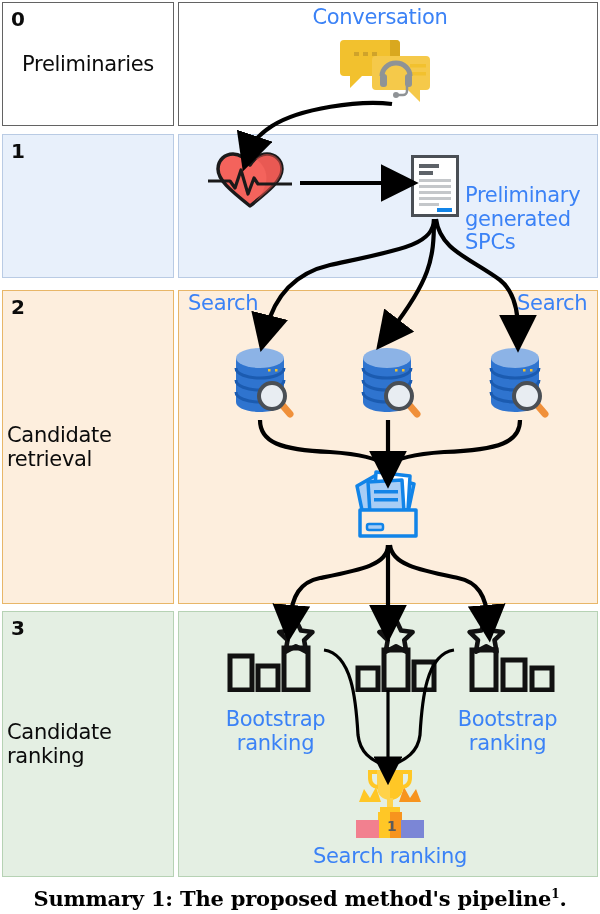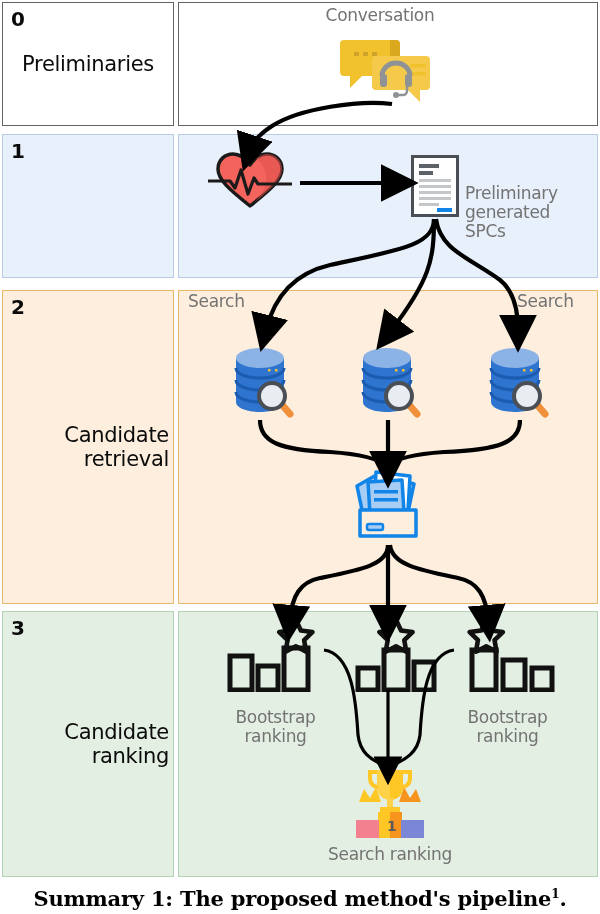--- a/index.html
+++ b/index.html
@@ -42,21 +42,21 @@
   }
   .stage-num {
     position: absolute;
     left: 8px; top: 4px;
     font-size: 20px;
     font-weight: 700;
     color: #0b0b0b;
     letter-spacing: -0.5px;
   }
   .stage-label {
-    text-align: right;
+    text-align: left;
     font-size: 21px;
     font-weight: 400;
     color: #0b0b0b;
     line-height: 1.15;
     letter-spacing: -0.3px;
     padding: 0 4px;
   }
 
   
   .row0 .stage-cell { background: #ffffff; border-color: #636363; }
@@ -67,22 +67,22 @@
   svg.overlay {
     position: absolute;
     left: 0; top: 0;
     width: 600px; height: 914px;
     pointer-events: none;
   }
 
   .txt {
     position: absolute;
     font-family: "DejaVu Sans", sans-serif;
-    color: #737373;
-    font-size: 17px;
+    color: #3b82f6;
+    font-size: 21px;
     line-height: 1.12;
     letter-spacing: -0.3px;
     white-space: pre-line;
   }
   .txt.center { text-align: center; }
 
   .caption {
     position: absolute;
     left: 0; top: 886px;
     width: 600px;

